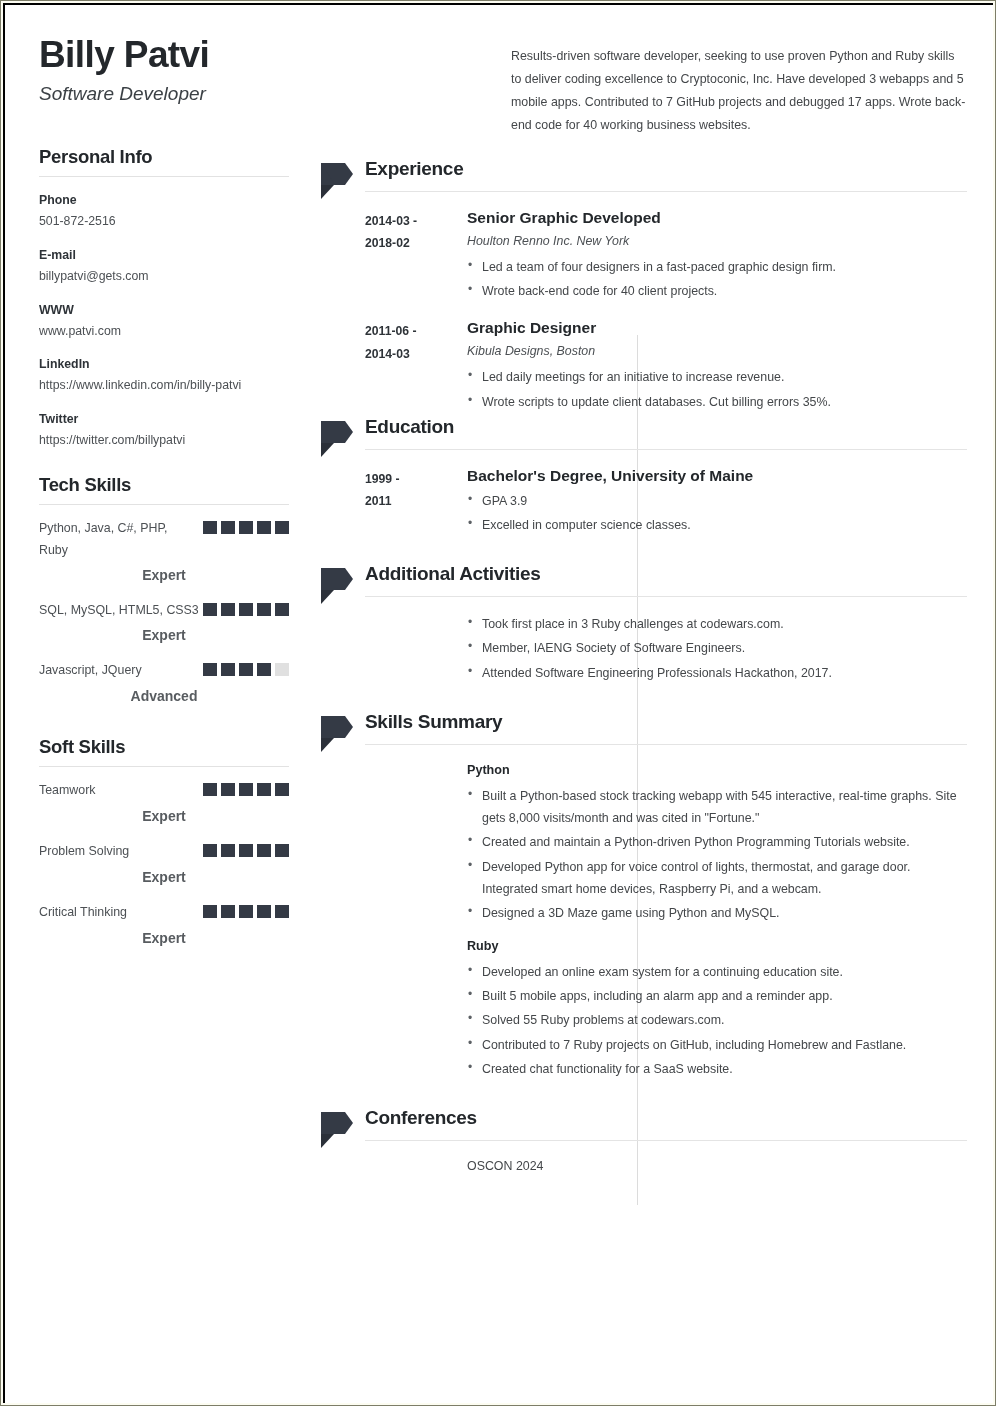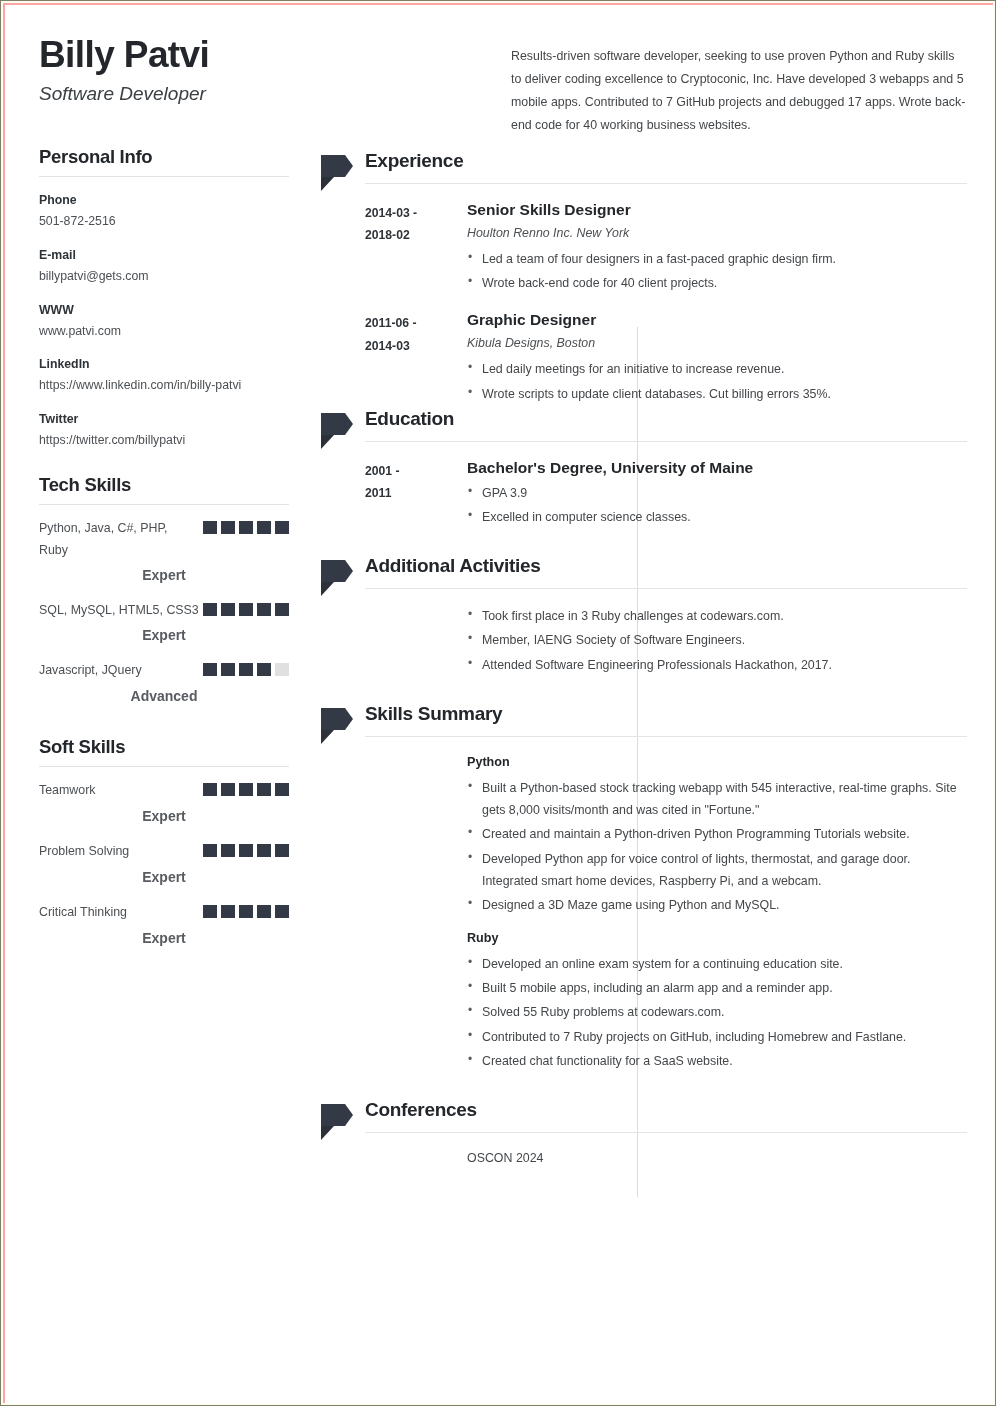--- a/index.html
+++ b/index.html
@@ -16,21 +16,21 @@
     position: relative;
     overflow: hidden;
   }
 
   
   #page {
     position: absolute;
     left: 0; top: 0;
     width: 996px;
     height: 1406px;
-    background: #fca5a5;
+    background: #000000;
     border: 1px solid #7d7d68;
     box-shadow: inset 0 0 0 2px #fdfdf2;
     overflow: hidden;
   }
   #sheet {
     position: absolute;
     left: 4px; top: 4px;
     width: 988px;
     height: 1398px;
     background: #ffffff;
@@ -150,21 +150,21 @@
     line-height: 1.6;
     margin-top: 2px;
     font-weight: bold;
   }
   .skill-row.one-line .skill-level { margin-top: 3px; }
 
   
   #main {
     position: absolute;
     left: 308px;
-    top: 4px;
+    top: 12px;
     width: 654px;
   }
   .sec { position: relative; }
   
   #timeline {
     position: absolute;
     left: 324px;
     top: 178px;
     width: 1px;
     height: 870px;
@@ -379,21 +379,21 @@
             <div class="sec-head">Experience</div>
             <div class="sec-rule"></div>
           </div>
 
           <div class="entry">
             <div class="entry-dates">
               <div>2014-03 -</div>
               <div>2018-02</div>
             </div>
             <div class="entry-body">
-              <div class="entry-title">Senior Skills Designer</div>
+              <div class="entry-title">Senior Graphic Developed</div>
               <div class="entry-sub">Houlton Renno Inc. New York</div>
               <ul class="bullets">
                 <li>Led a team of four designers in a fast-paced graphic design firm.</li>
                 <li>Wrote back-end code for 40 client projects.</li>
               </ul>
             </div>
           </div>
 
           <div class="entry">
             <div class="entry-dates">
@@ -416,21 +416,21 @@
             <polygon points="8,2 32,2 40,13 32,24 8,24" fill="#343a45"></polygon>
             <polygon points="8,24 21,24 8,38" fill="#2b3039"></polygon>
           </svg>
           <div class="sec-head-wrap">
             <div class="sec-head">Education</div>
             <div class="sec-rule"></div>
           </div>
 
           <div class="entry">
             <div class="entry-dates">
-              <div>2001 -</div>
+              <div>1999 -</div>
               <div>2011</div>
             </div>
             <div class="entry-body">
               <div class="entry-title">Bachelor's Degree, University of Maine</div>
               <ul class="bullets">
                 <li>GPA 3.9</li>
                 <li>Excelled in computer science classes.</li>
               </ul>
             </div>
           </div>

